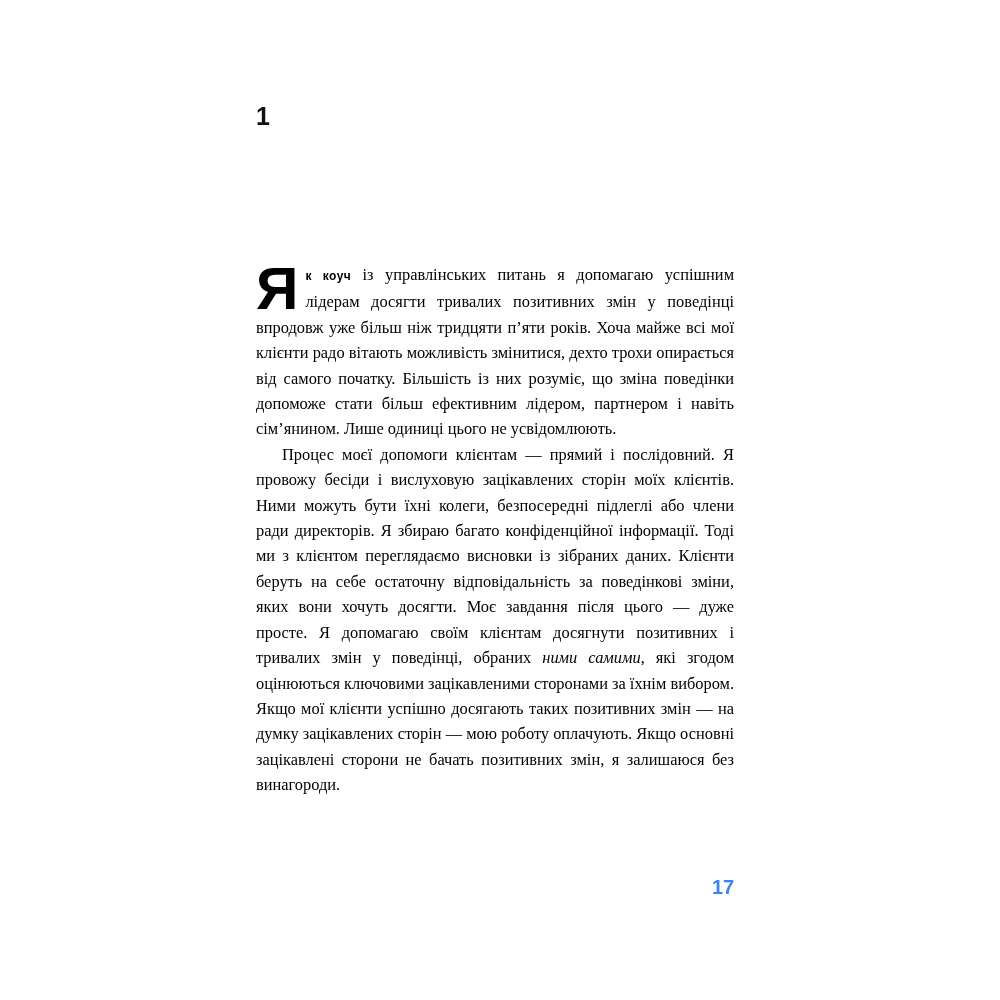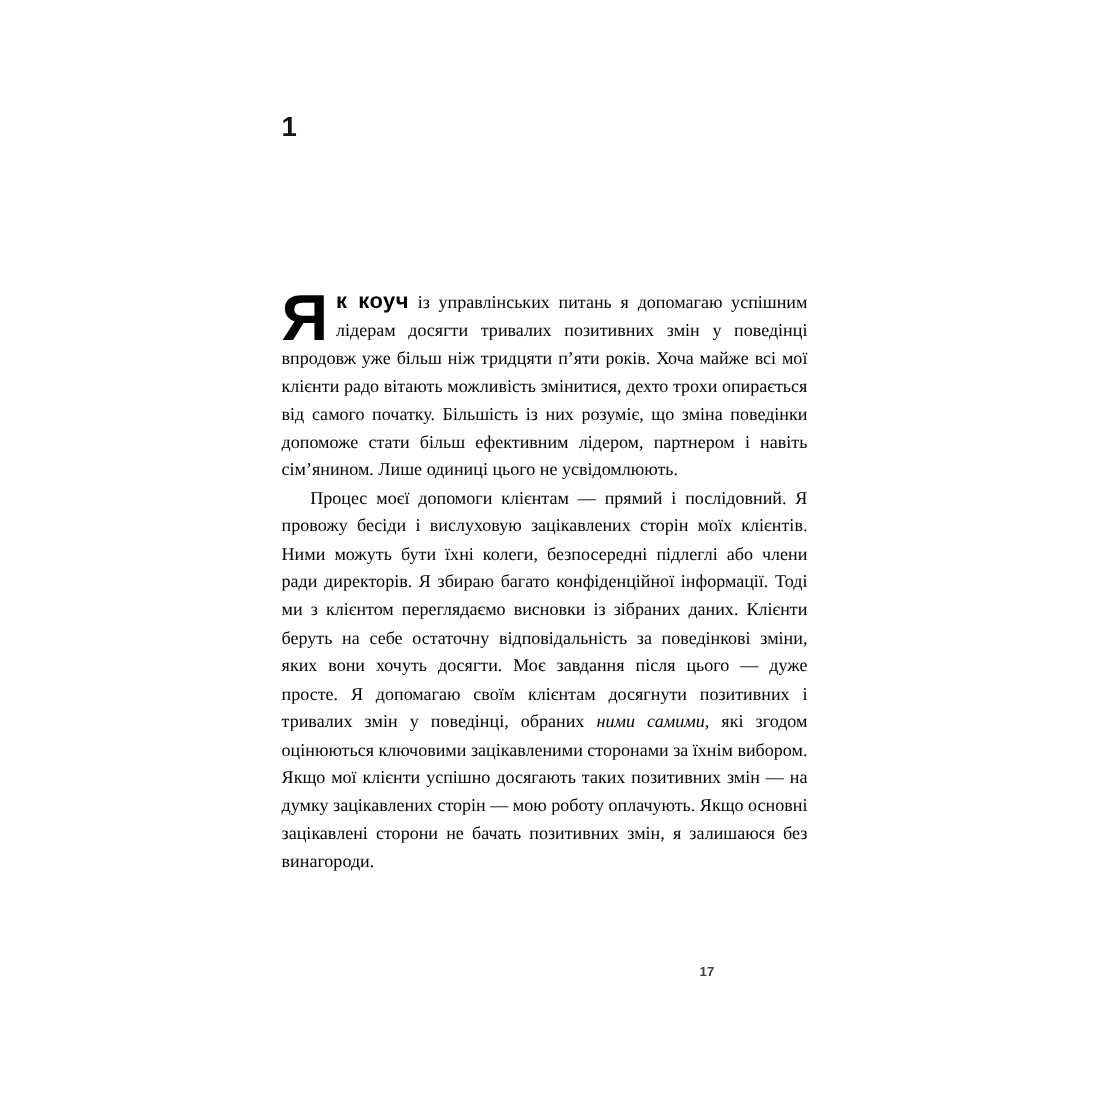--- a/index.html
+++ b/index.html
@@ -75,37 +75,37 @@
     font-family: "Liberation Sans", sans-serif;
     font-weight: bold;
     font-size: 59px;
     line-height: 46px;
     padding: 4px 7px 0 0;
     color: #000000;
   }
   .lead-bold {
     font-family: "Liberation Sans", sans-serif;
     font-weight: bold;
-    font-size: 20px;
+    font-size: 12px;
     letter-spacing: 0.4px;
   }
 
   em.italic {
     font-style: italic;
   }
 
   
   .folio {
     position: absolute;
     top: 876px;
-    left: 636px;
+    left: 712px;
     font-family: "Liberation Sans", sans-serif;
     font-weight: bold;
-    font-size: 12px;
-    color: #404040;
+    font-size: 20px;
+    color: #3b82f6;
   }
 </style>
 </head>
 <body>
 
 <div class="page">
 
   <div class="running-head">
     <span class="chapter-number">1</span>
   </div>

